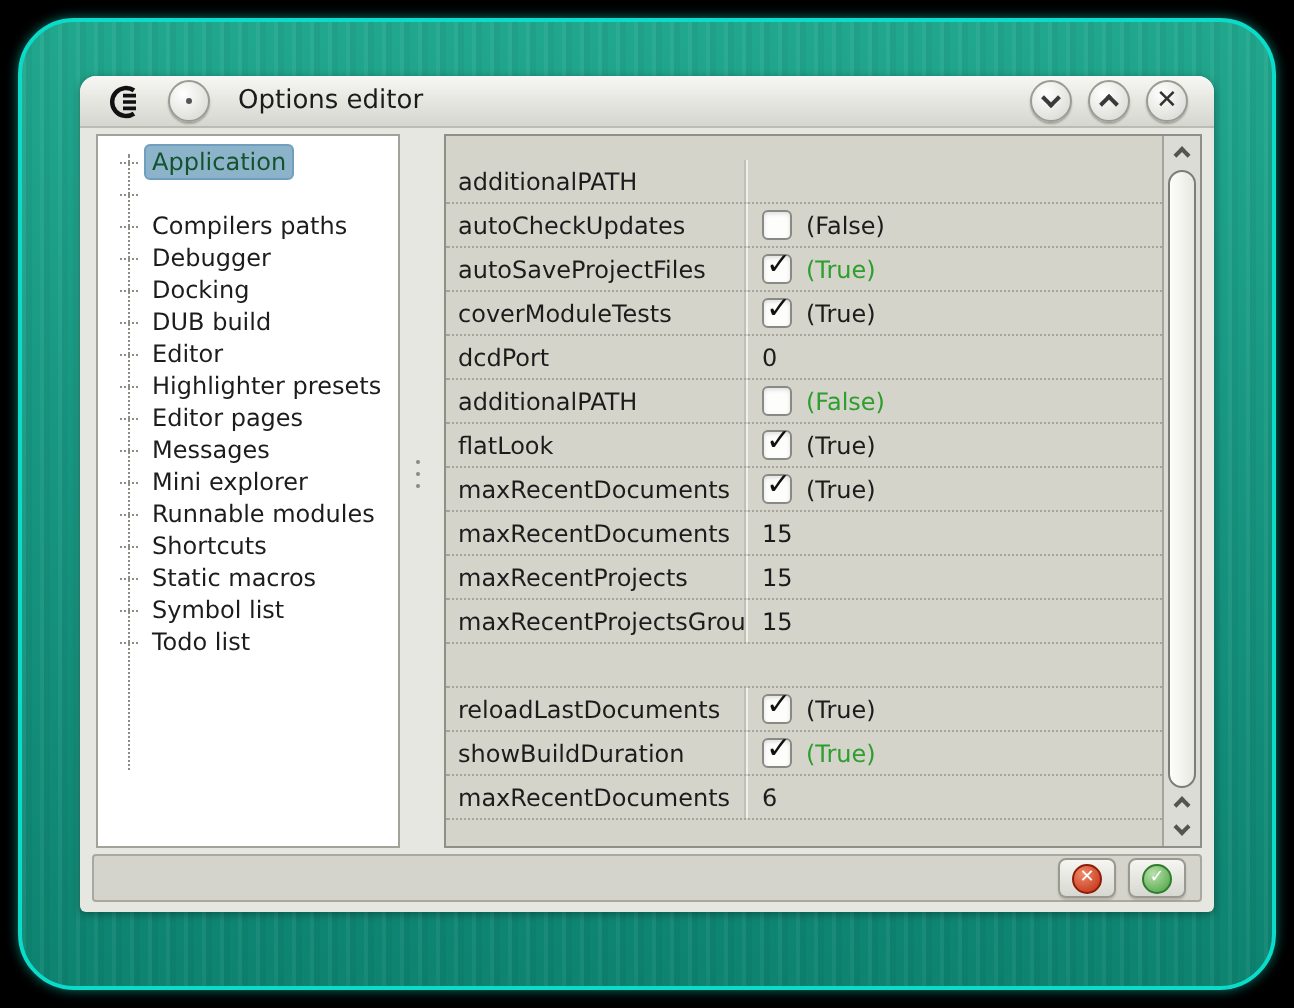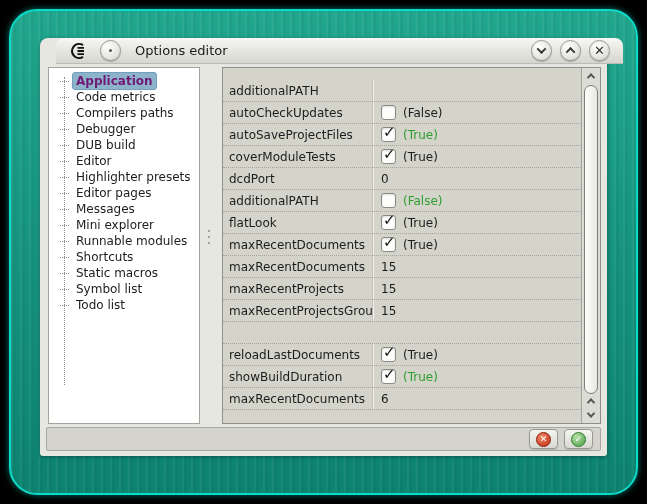--- a/index.html
+++ b/index.html
@@ -17,21 +17,21 @@
 
   
   .window { position:absolute; left:40px; top:38px; width:567px; height:418px;
             background:#e7e7e2; border-radius:8px 8px 3px 3px; z-index:2;
             box-shadow:0 1px 4px rgba(0,0,0,.35); }
 
   
   .titlebar { position:absolute; left:0; top:0; width:100%; height:26px;
               background:linear-gradient(180deg,#f7f7f3,#d6d6d0);
               border-bottom:1px solid #bcbcb4; border-radius:8px 8px 0 0;
-              display:flex; align-items:center;margin-left:16px; }
+              display:flex; align-items:center; }
   .appicon { margin-left:13px; width:20px; height:18px; }
   .circle-btn { width:21px; height:21px; border-radius:50%;
                 background:radial-gradient(circle at 35% 30%, #ffffff, #d4d4ce);
                 border:1px solid #9b9b93; box-shadow:0 1px 1px rgba(0,0,0,.25);
                 display:flex; align-items:center; justify-content:center; }
   .menu-btn { margin-left:11px; }
   .menu-dot { width:3px; height:3px; border-radius:50%; background:#555; }
   .title-text { margin-left:14px; font-size:13px; color:#1b1b1b; }
   .tb-right { margin-left:auto; margin-right:13px; display:flex; gap:8px; }
   .chev { width:7px; height:7px; border-right:2px solid #3a3a3a; border-bottom:2px solid #3a3a3a; }
@@ -42,21 +42,21 @@
   
   .tree { position:absolute; left:8px; top:29px; width:152px; height:357px;
           background:#fff; border:1px solid #a2a29a; padding-top:5px; overflow:hidden; }
   .tree-line { position:absolute; left:15px; top:9px; height:308px; width:0;
                border-left:1px dotted #8d8d85; }
   .titem { height:16px; line-height:16px; font-size:12px; color:#1c1c1c;
            white-space:nowrap; display:flex; align-items:center; position:relative; z-index:1; }
   .titem .stub { display:inline-block; width:9px; margin-left:11px; margin-right:3px;
                  border-top:1px dotted #8d8d85; }
   .titem .lbl { padding:0 3px; border:1px solid transparent; border-radius:3px; }
-  .titem.sel .lbl { background:#8db3cb; border-color:#6f9fbc; color:#701a75;font-weight:bold; }
+  .titem.sel .lbl { background:#8db3cb; border-color:#6f9fbc; color:#14532d; }
 
   
   .grip { position:absolute; left:168px; top:192px; display:flex; flex-direction:column; gap:4px; }
   .grip i { width:2px; height:2px; background:#8a8a82; border-radius:50%; }
 
   
   .grid { position:absolute; left:182px; top:29px; width:379px; height:357px;
           background:#d4d4cb; border:1px solid #8f8f87; }
   .rows { position:absolute; left:0; top:0; right:19px; bottom:0; padding-top:12px; overflow:hidden; }
   .prow { display:flex; height:22px; border-bottom:1px dotted #a5a59d; align-items:center; }
@@ -125,29 +125,32 @@
 
   <div class="tree">
     <div class="tree-line"></div>
 
   <div class="titem sel">
         <span class="stub"></span>
         <span class="lbl">Application</span>
       </div>
       <div class="titem">
         <span class="stub"></span>
-        <span class="lbl">Code metrics</span>
       </div>
       <div class="titem">
         <span class="stub"></span>
         <span class="lbl">Compilers paths</span>
       </div>
       <div class="titem">
         <span class="stub"></span>
         <span class="lbl">Debugger</span>
+      </div>
+      <div class="titem">
+        <span class="stub"></span>
+        <span class="lbl">Docking</span>
       </div>
       <div class="titem">
         <span class="stub"></span>
         <span class="lbl">DUB build</span>
       </div>
       <div class="titem">
         <span class="stub"></span>
         <span class="lbl">Editor</span>
       </div>
       <div class="titem">

